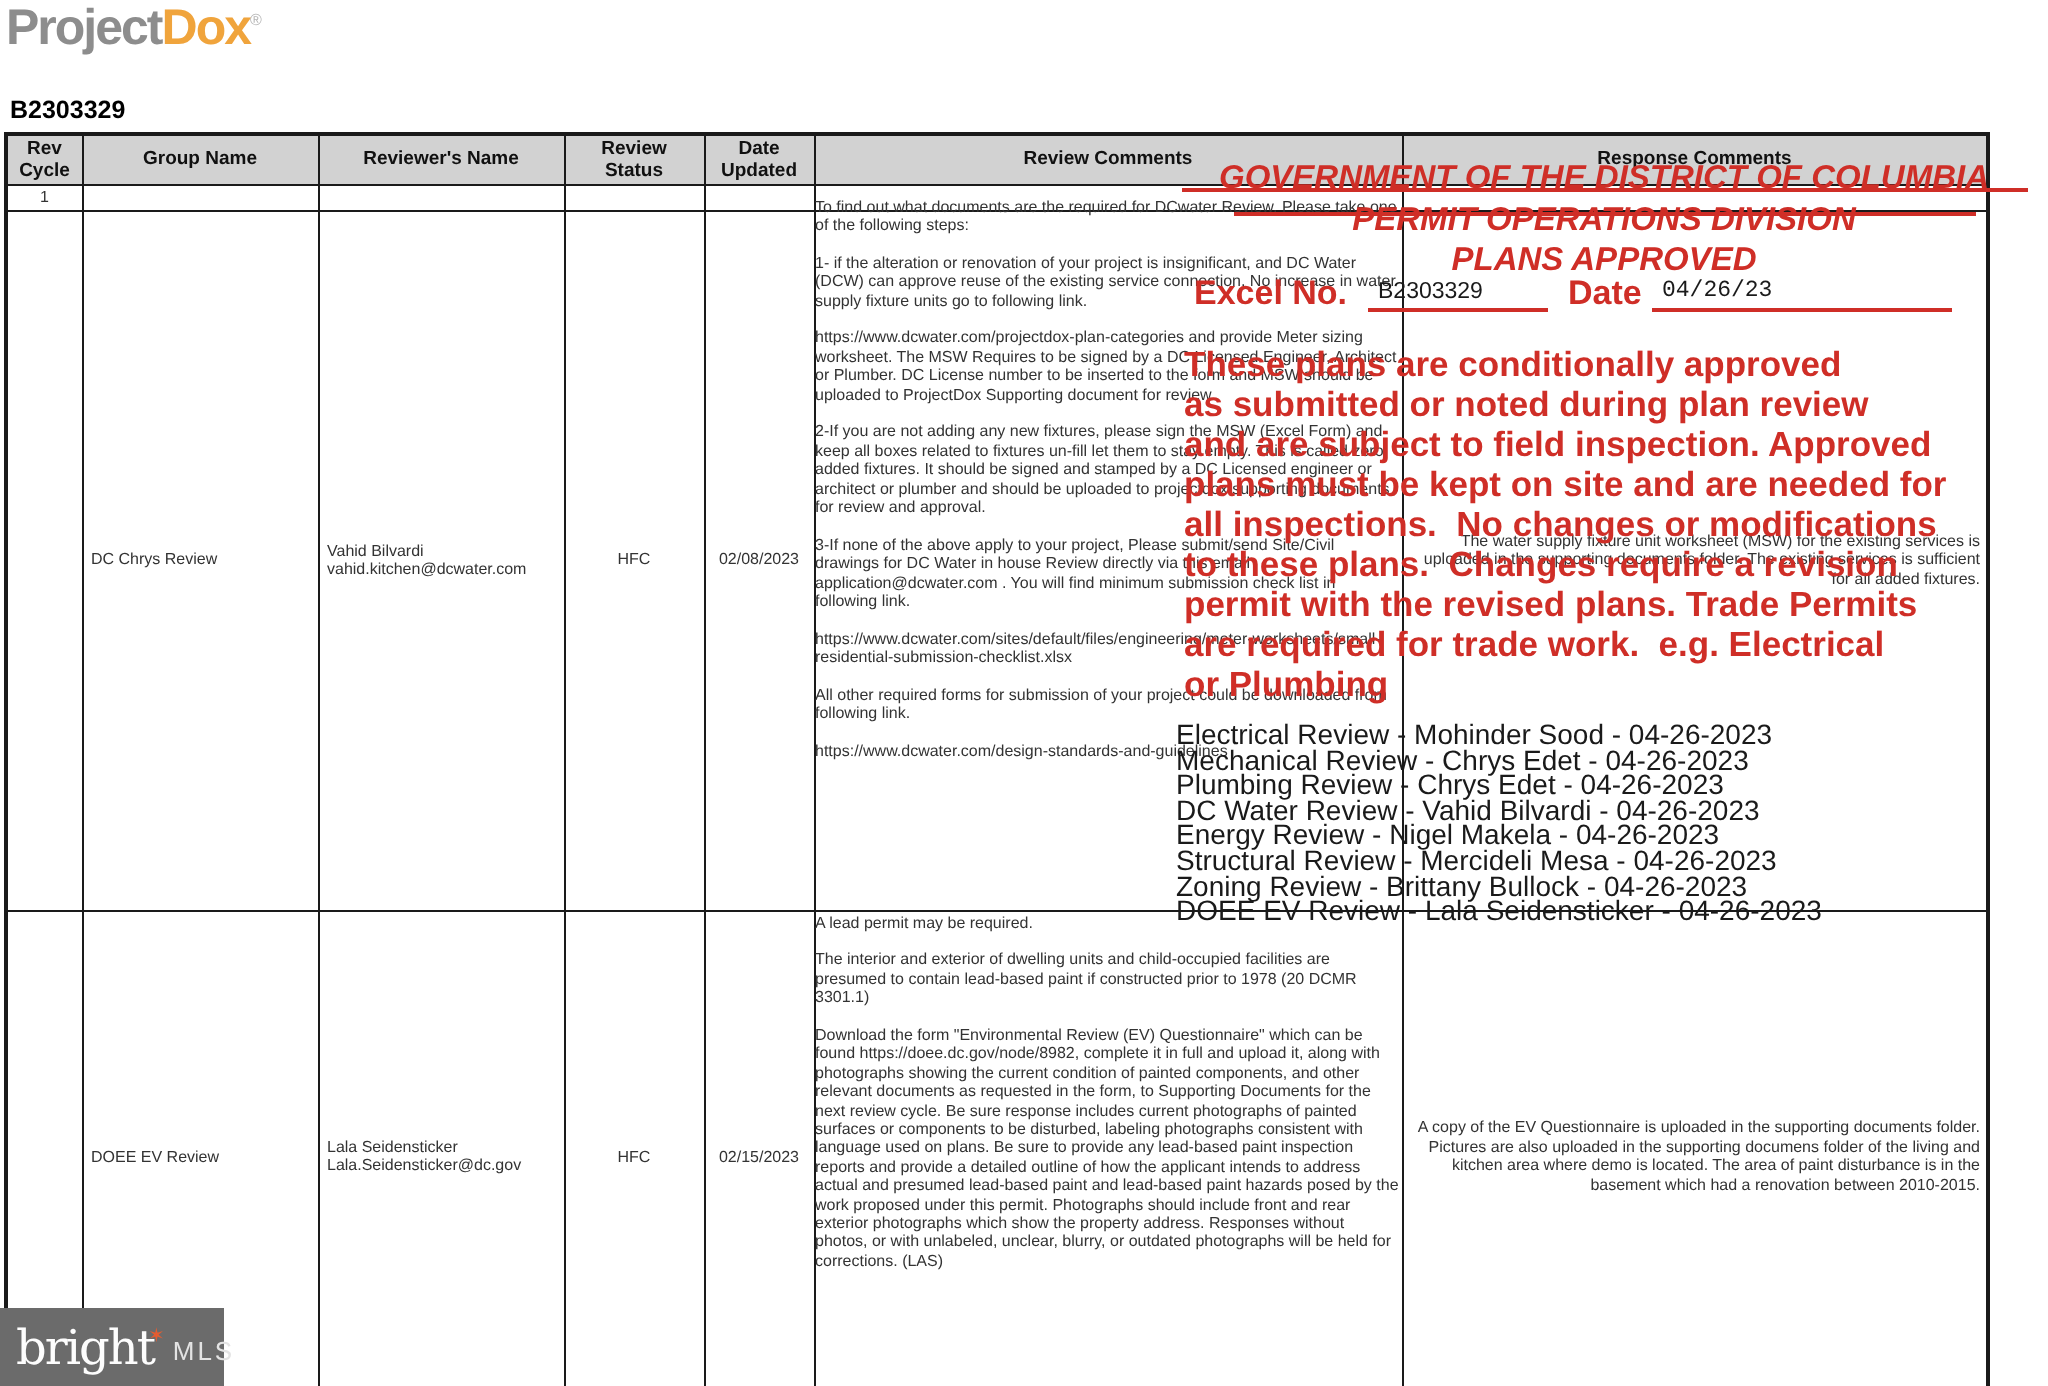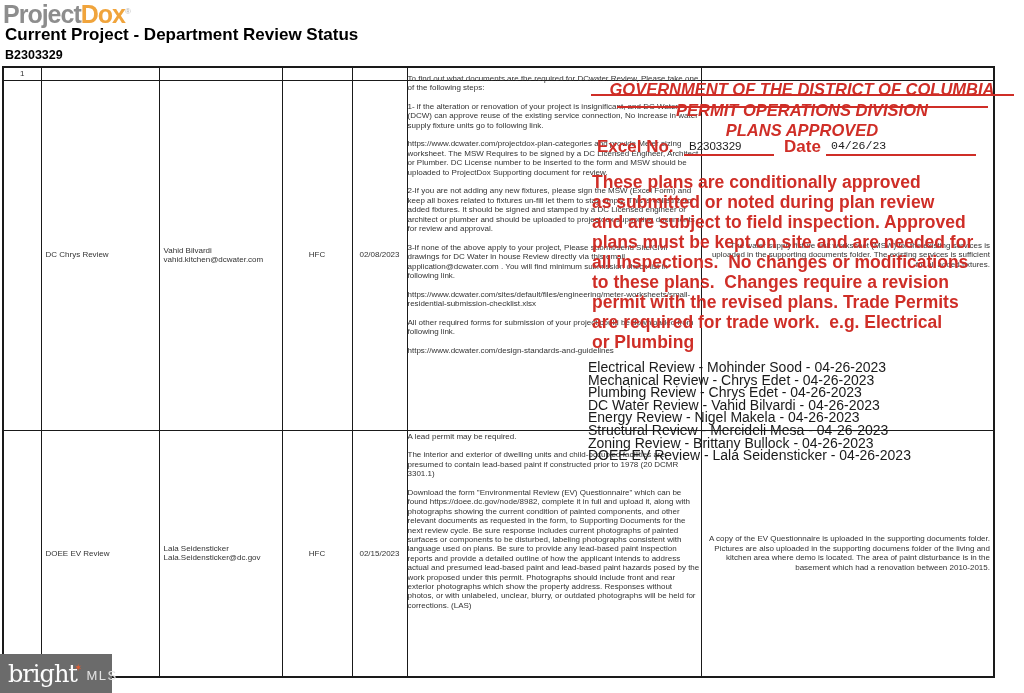--- a/index.html
+++ b/index.html
@@ -53,34 +53,45 @@
   .b-star{color:#e65c30;font-size:10px;margin-left:-3px;margin-top:-12px;}
   .b-mls{color:#e3e3e3;font-size:13px;letter-spacing:1.5px;margin-left:4px;margin-top:3px;}
 </style>
 </head>
 <body>
 
 <div class="page">
 
   <div class="logo"><span class="lg-gray">Project</span><span class="lg-orange">Dox</span><span class="lg-reg">®</span></div>
 
-  <div class="title">Current Project - Department Review Status</div>
   <div class="proj">B2303329</div>
 
   <table class="tbl">
     <colgroup>
       <col style="width:38px">
         <col style="width:118px">
         <col style="width:123px">
         <col style="width:70px">
         <col style="width:55px">
         <col style="width:294px">
         <col style="width:293px">
     </colgroup>
     <tbody>
+        <tr class="hrow">
+      <th class="preline">Rev
+Cycle</th>
+      <th>Group Name</th>
+      <th>Reviewer's Name</th>
+      <th class="preline">Review
+Status</th>
+      <th class="preline">Date
+Updated</th>
+      <th>Review Comments</th>
+      <th>Response Comments</th>
+    </tr>
     <tr class="minirow">
       <td class="c-center">1</td>
       <td></td>
       <td></td>
       <td></td>
       <td></td>
       <td></td>
       <td></td>
     </tr>
     <tr class="row1">

